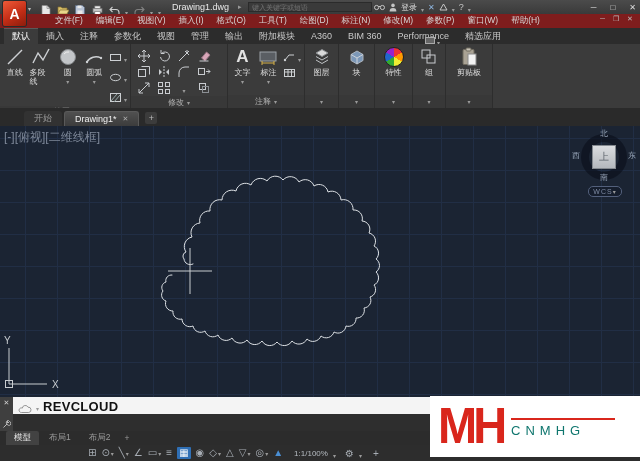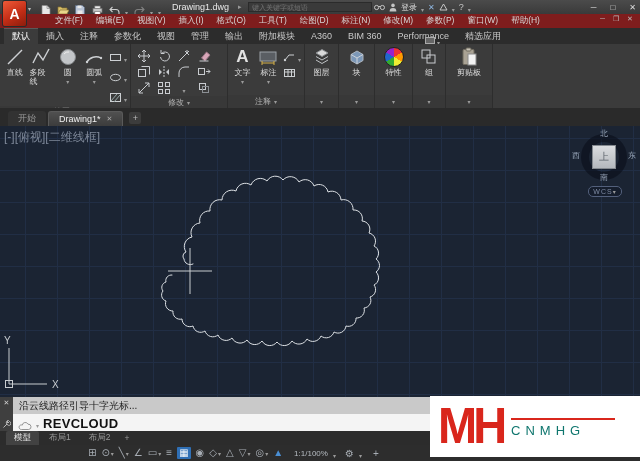--- a/index.html
+++ b/index.html
@@ -49,21 +49,21 @@
   .bigbtn{width:28px;display:flex;flex-direction:column;align-items:center;color:#dcdcdc;font-size:8px;line-height:1.15;cursor:default}
   .bigbtn .ic{height:22px;display:flex;align-items:center;justify-content:center}
   .smallcol{display:flex;flex-direction:column;justify-content:flex-start;gap:2px;padding-top:2px}
   .smallrow{display:flex;align-items:center;gap:2px}
   .mod-grid{display:grid;grid-template-columns:repeat(4,20px);grid-auto-rows:16px;align-items:center;justify-items:center;padding-top:2px}
   .wheel{width:20px;height:20px;border-radius:50%;
      background:conic-gradient(#e33 0 60deg,#f90 60deg 120deg,#ee3 120deg 180deg,#3a3 180deg 240deg,#26c 240deg 300deg,#92c 300deg 360deg);
      border:1px solid #222}
 
   
-  .ftabs{position:absolute;top:108px;left:0;right:0;height:18px;background:#2a2a2a;display:flex;align-items:flex-end;padding-left:8px;gap:2px}
+  .ftabs{position:absolute;top:108px;left:0;right:0;height:18px;background:#2a2a2a;display:flex;align-items:flex-end;padding-left:24px;gap:2px}
   .ftab{height:15px;padding:0 10px;font-size:9px;display:flex;align-items:center;gap:6px;border-radius:3px 3px 0 0}
   .ftab.start{background:#323232;color:#9a9a9a}
   .ftab.active{background:linear-gradient(#505050,#3c3c3c);color:#f0f0f0;border:1px solid #5a5a5a;border-bottom:0}
   .ftab .close{font-size:7px;color:#aaa}
   .ftab-new{width:12px;height:12px;margin:0 0 2px 4px;border-radius:2px;background:#3c3c3c;color:#bbb;font-size:9px;
             display:flex;align-items:center;justify-content:center}
 
   
   .canvas{position:absolute;top:126px;left:0;right:0;height:271px;background:#1b2433;
      background-image:linear-gradient(#212e45 1px,transparent 1px),linear-gradient(90deg,#212e45 1px,transparent 1px);
@@ -552,21 +552,20 @@
   <div class="cmd">
     <div class="cmd-strip">
       <span class="cx xglyph"></span>
       <span>
           <svg width="9" height="9" viewBox="0 0 9 9">
             <path d="M1.5 7.5 5 4m0 0a2 2 0 1 0 2.5-2.5L6 3 5 2l1.5-1.5A2 2 0 0 0 5 4z" fill="none" stroke="#c5c5c5" stroke-width=".9"></path>
           </svg>
         </span>
     </div>
     <div class="cmd-main">
-      <div class="cmd-prompt">沿云线路径引导十字光标...</div>
       <div class="cmd-input">
         <span>
             <svg width="14" height="10" viewBox="0 0 14 10">
               <path d="M3.5 8.5a2.3 2.3 0 1 1 .8-4.4A3 3 0 0 1 10 3.2a2.6 2.6 0 0 1 .7 5.3z" fill="none" stroke="#8a8a8a" stroke-width=".9"></path>
             </svg>
           </span>
         <span class="caret"></span>
         <span class="cmdname">REVCLOUD</span>
       </div>
     </div>

